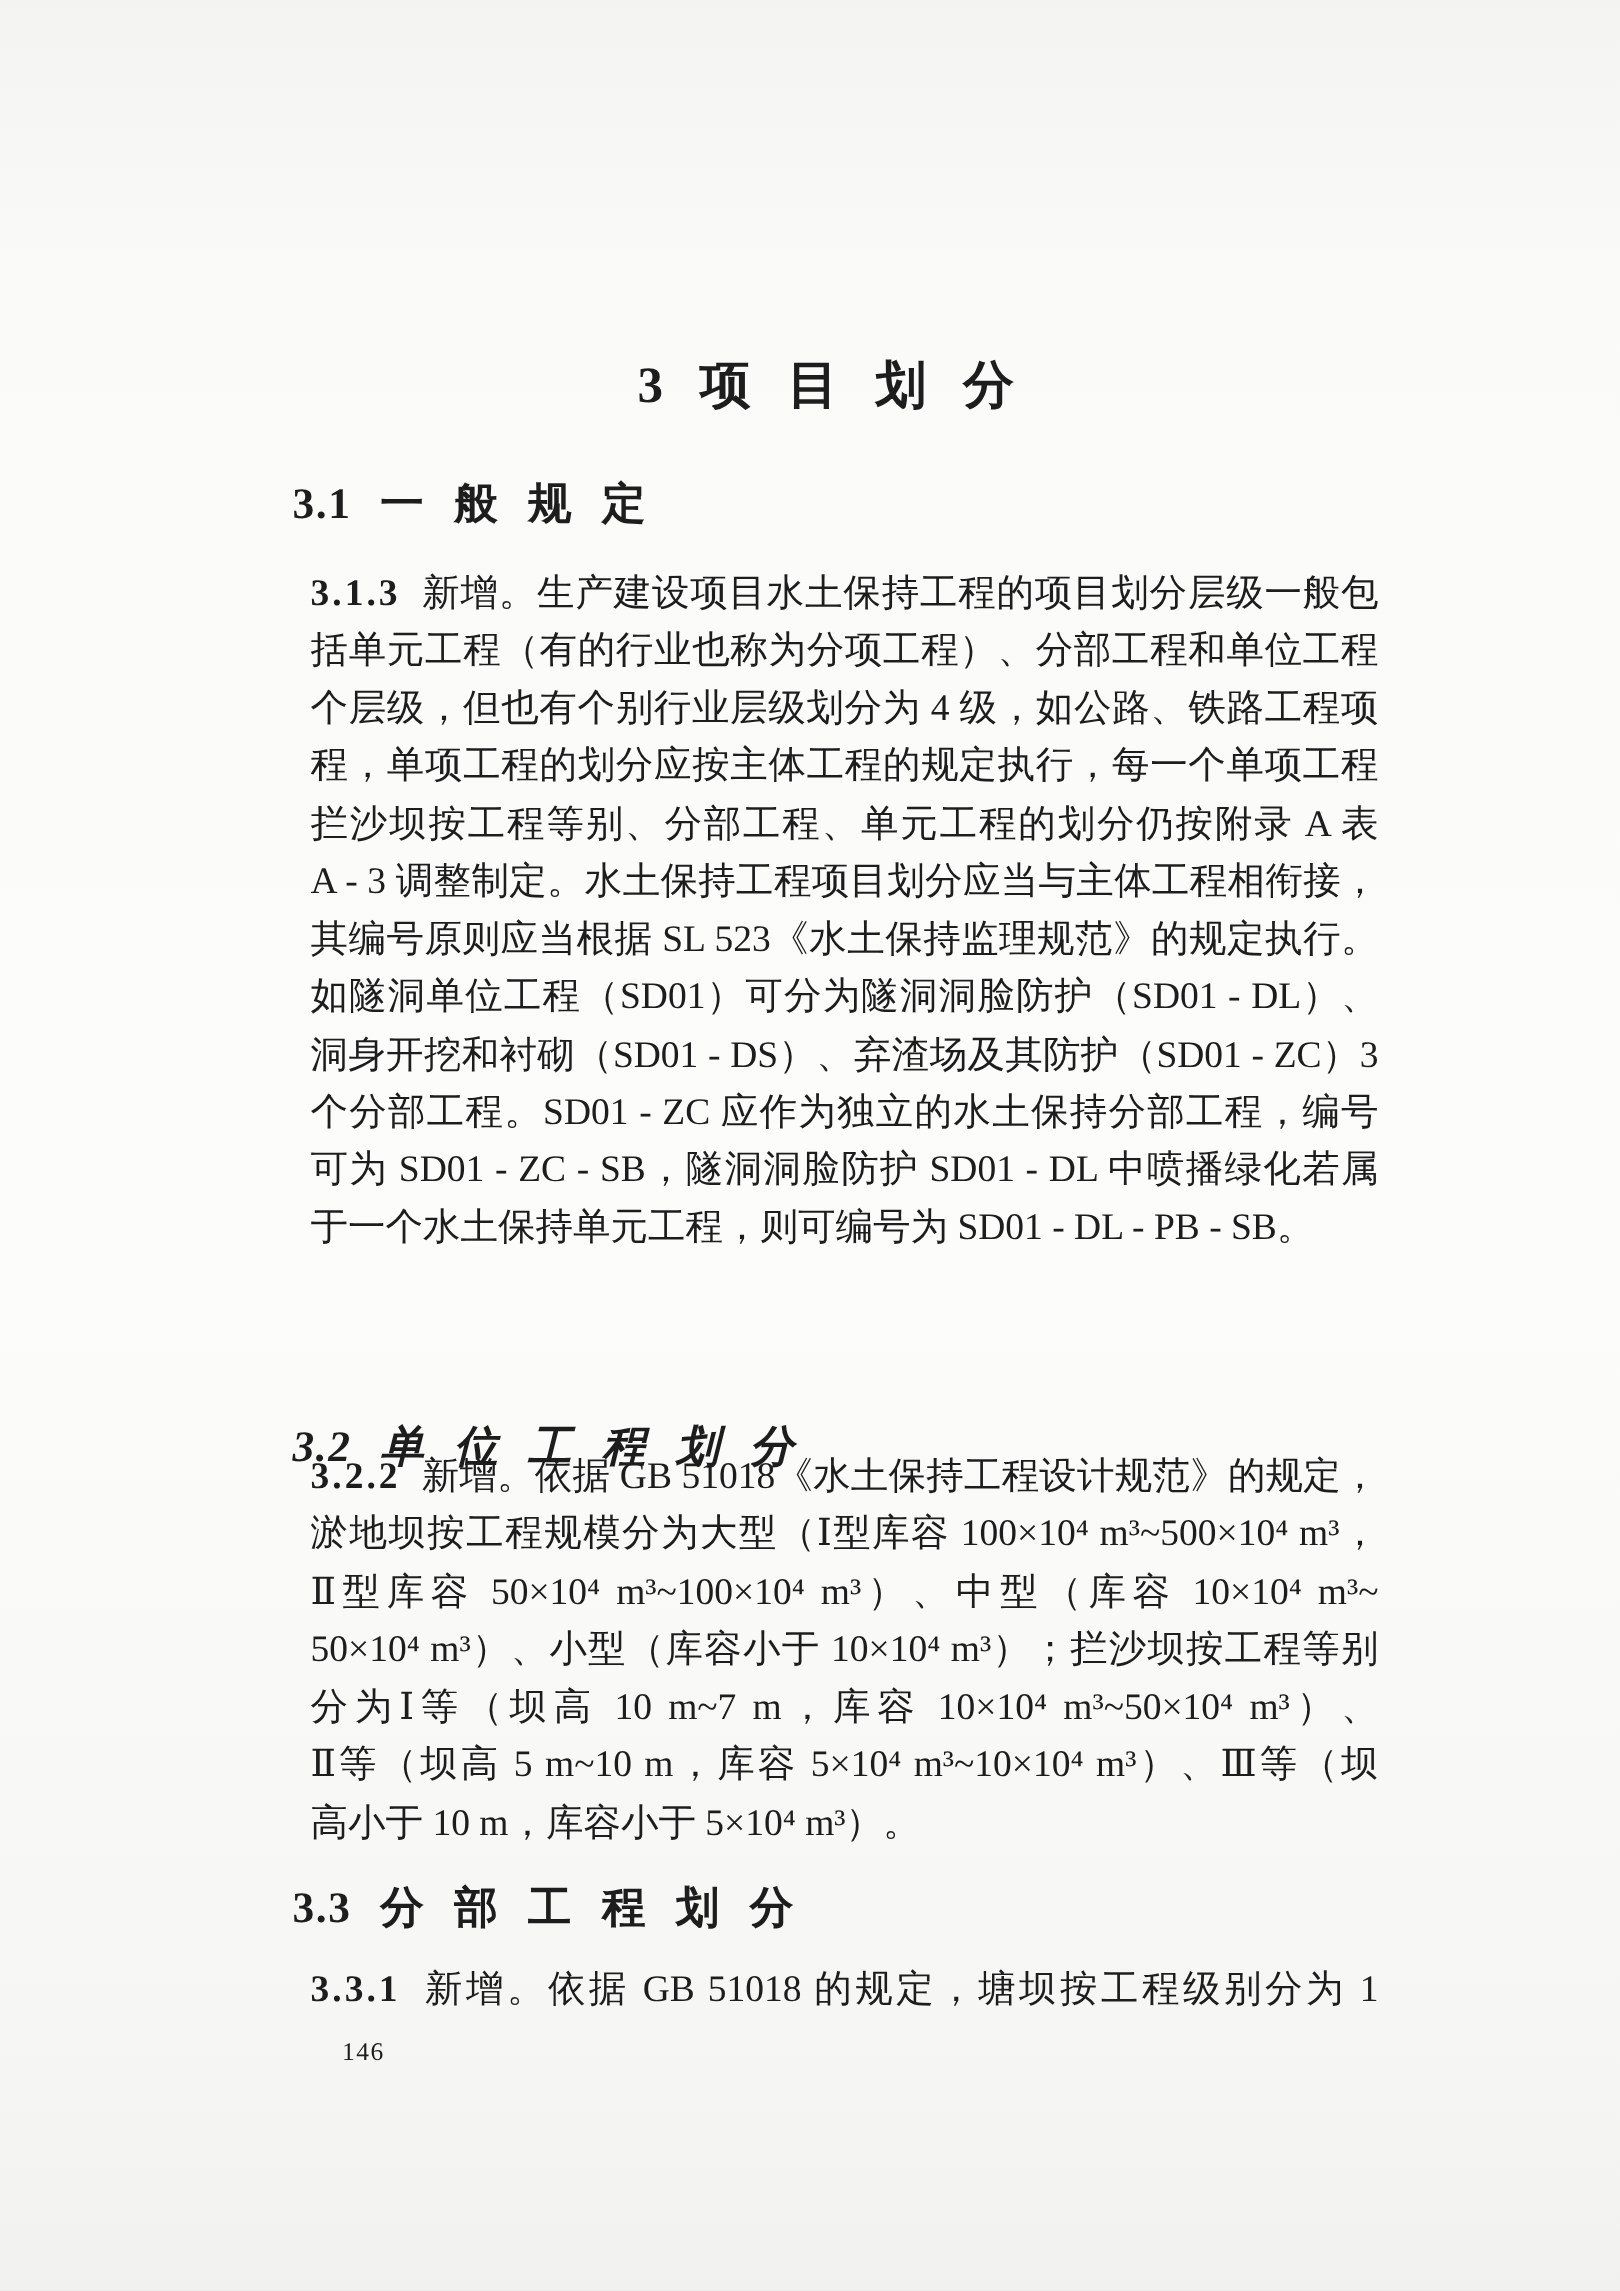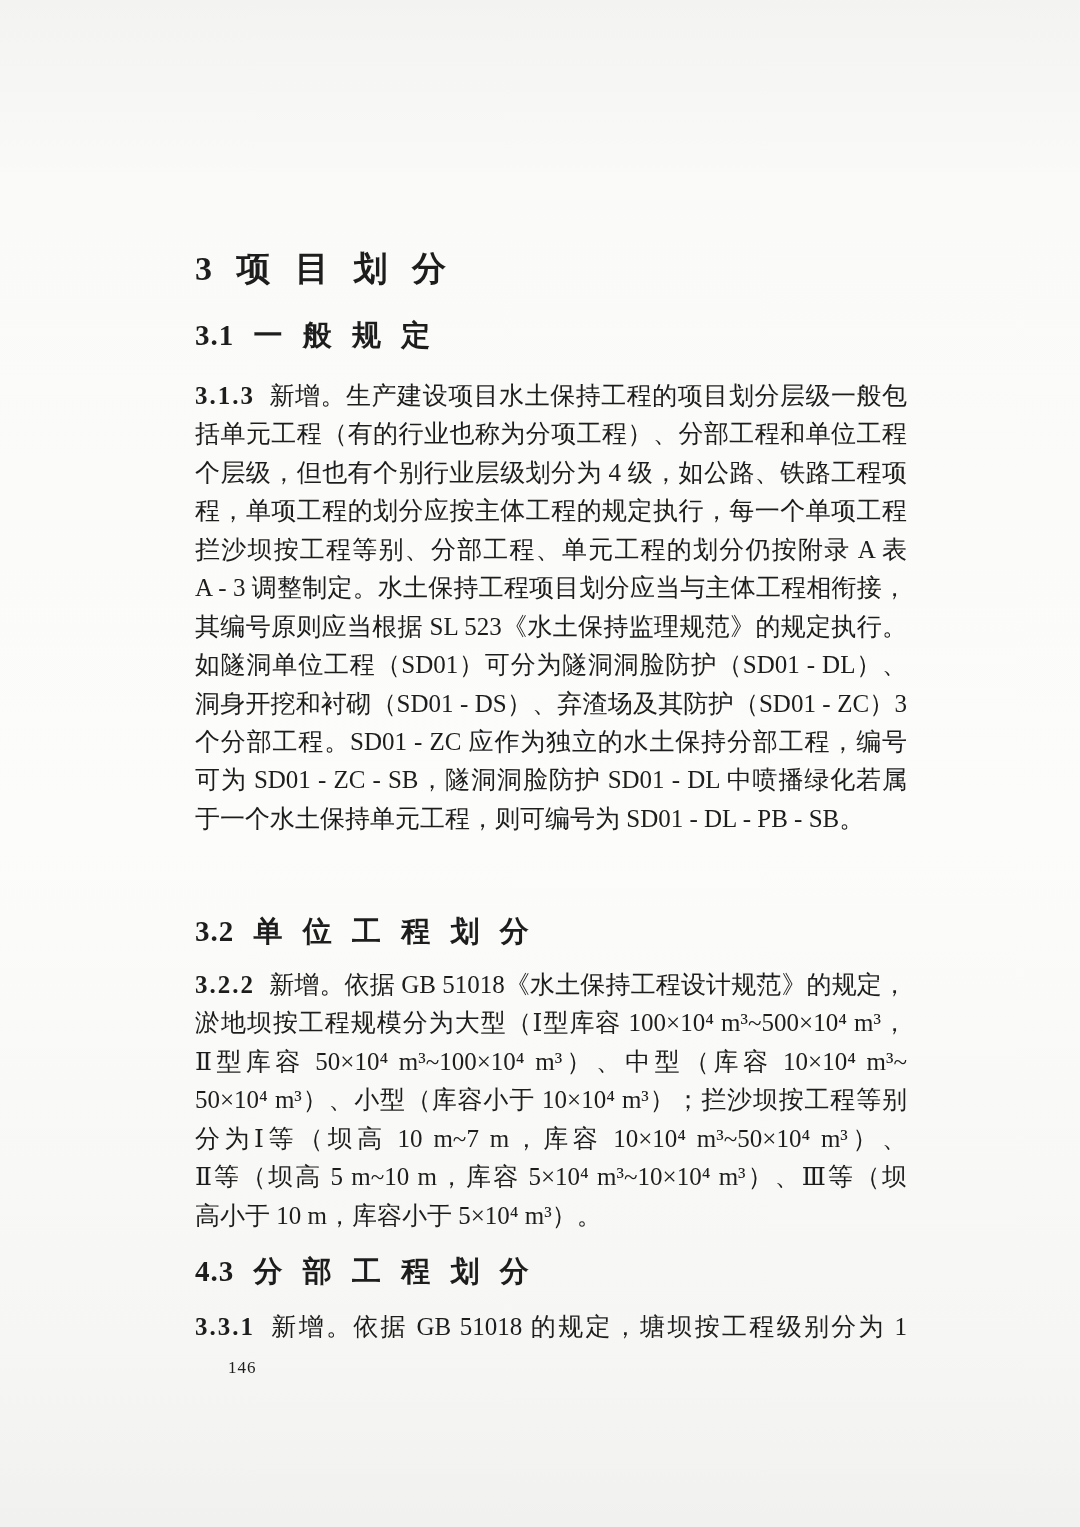--- a/index.html
+++ b/index.html
@@ -8,38 +8,39 @@
     width: 1080px;
     height: 1527px;
     margin: 0 auto;
     background: linear-gradient(180deg, #f3f3f1 0%, #fafaf8 12%, #fcfcfa 55%, #f6f6f4 88%, #f1f1ef 100%);
     font-family: "Liberation Serif", "DejaVu Serif", serif;
     color: #1d1d1d;
     overflow: hidden;
   }
   .abs { position: absolute; left: 195px; width: 712px; }
   .chapter-title {
-    top: 246px;
+    top: 234px;
     font-size: 34px;
     font-weight: bold;
+    text-align: center;
     word-spacing: 14px;
     letter-spacing: 1px;
     white-space: pre;
   }
   .section-heading {
     font-size: 29px;
     font-weight: bold;
     word-spacing: 11px;
     letter-spacing: 1px;
     white-space: pre;
   }
   .h31 { top: 316px; }
-  .h32 { top: 912px; }
+  .h32 { top: 945px; font-style: italic; }
   .h33 { top: 1252px; }
-  .para { font-size: 25px; }
+  .para { font-size: 25px; margin-left: 12px; }
   .p313 { top: 377px; }
   .p322 { top: 966px; }
   .p331 { top: 1308px; font-family: Liberation Serif, serif; }
   .line {
     height: 38.45px;
     line-height: 38.45px;
     text-align: justify;
     text-align-last: justify;
     overflow: hidden;
   }
@@ -89,21 +90,21 @@
   <div class="abs para p322">
     <div class="line"><span class="pnum">3.2.2</span><span>新增。依据 GB 51018《水土保持工程设计规范》的规定，</span></div>
     <div class="line">淤地坝按工程规模分为大型（Ⅰ型库容 100×10⁴ m³~500×10⁴ m³，</div>
     <div class="line">Ⅱ型库容 50×10⁴ m³~100×10⁴ m³）、中型（库容 10×10⁴ m³~</div>
     <div class="line">50×10⁴ m³）、小型（库容小于 10×10⁴ m³）；拦沙坝按工程等别</div>
     <div class="line">分为Ⅰ等（坝高 10 m~7 m，库容 10×10⁴ m³~50×10⁴ m³）、</div>
     <div class="line">Ⅱ等（坝高 5 m~10 m，库容 5×10⁴ m³~10×10⁴ m³）、Ⅲ等（坝</div>
     <div class="line last">高小于 10 m，库容小于 5×10⁴ m³）。</div>
   </div>
 
-  <div class="abs section-heading h33">4.3 分 部 工 程 划 分</div>
+  <div class="abs section-heading h33">3.3 分 部 工 程 划 分</div>
 
   <div class="abs para p331">
     <div class="line"><span class="pnum">3.3.1</span><span>新增。依据 GB 51018 的规定，塘坝按工程级别分为 1</span></div>
   </div>
 
   <div class="page-number">146</div>
 
 </div>
 
 </body></html>

